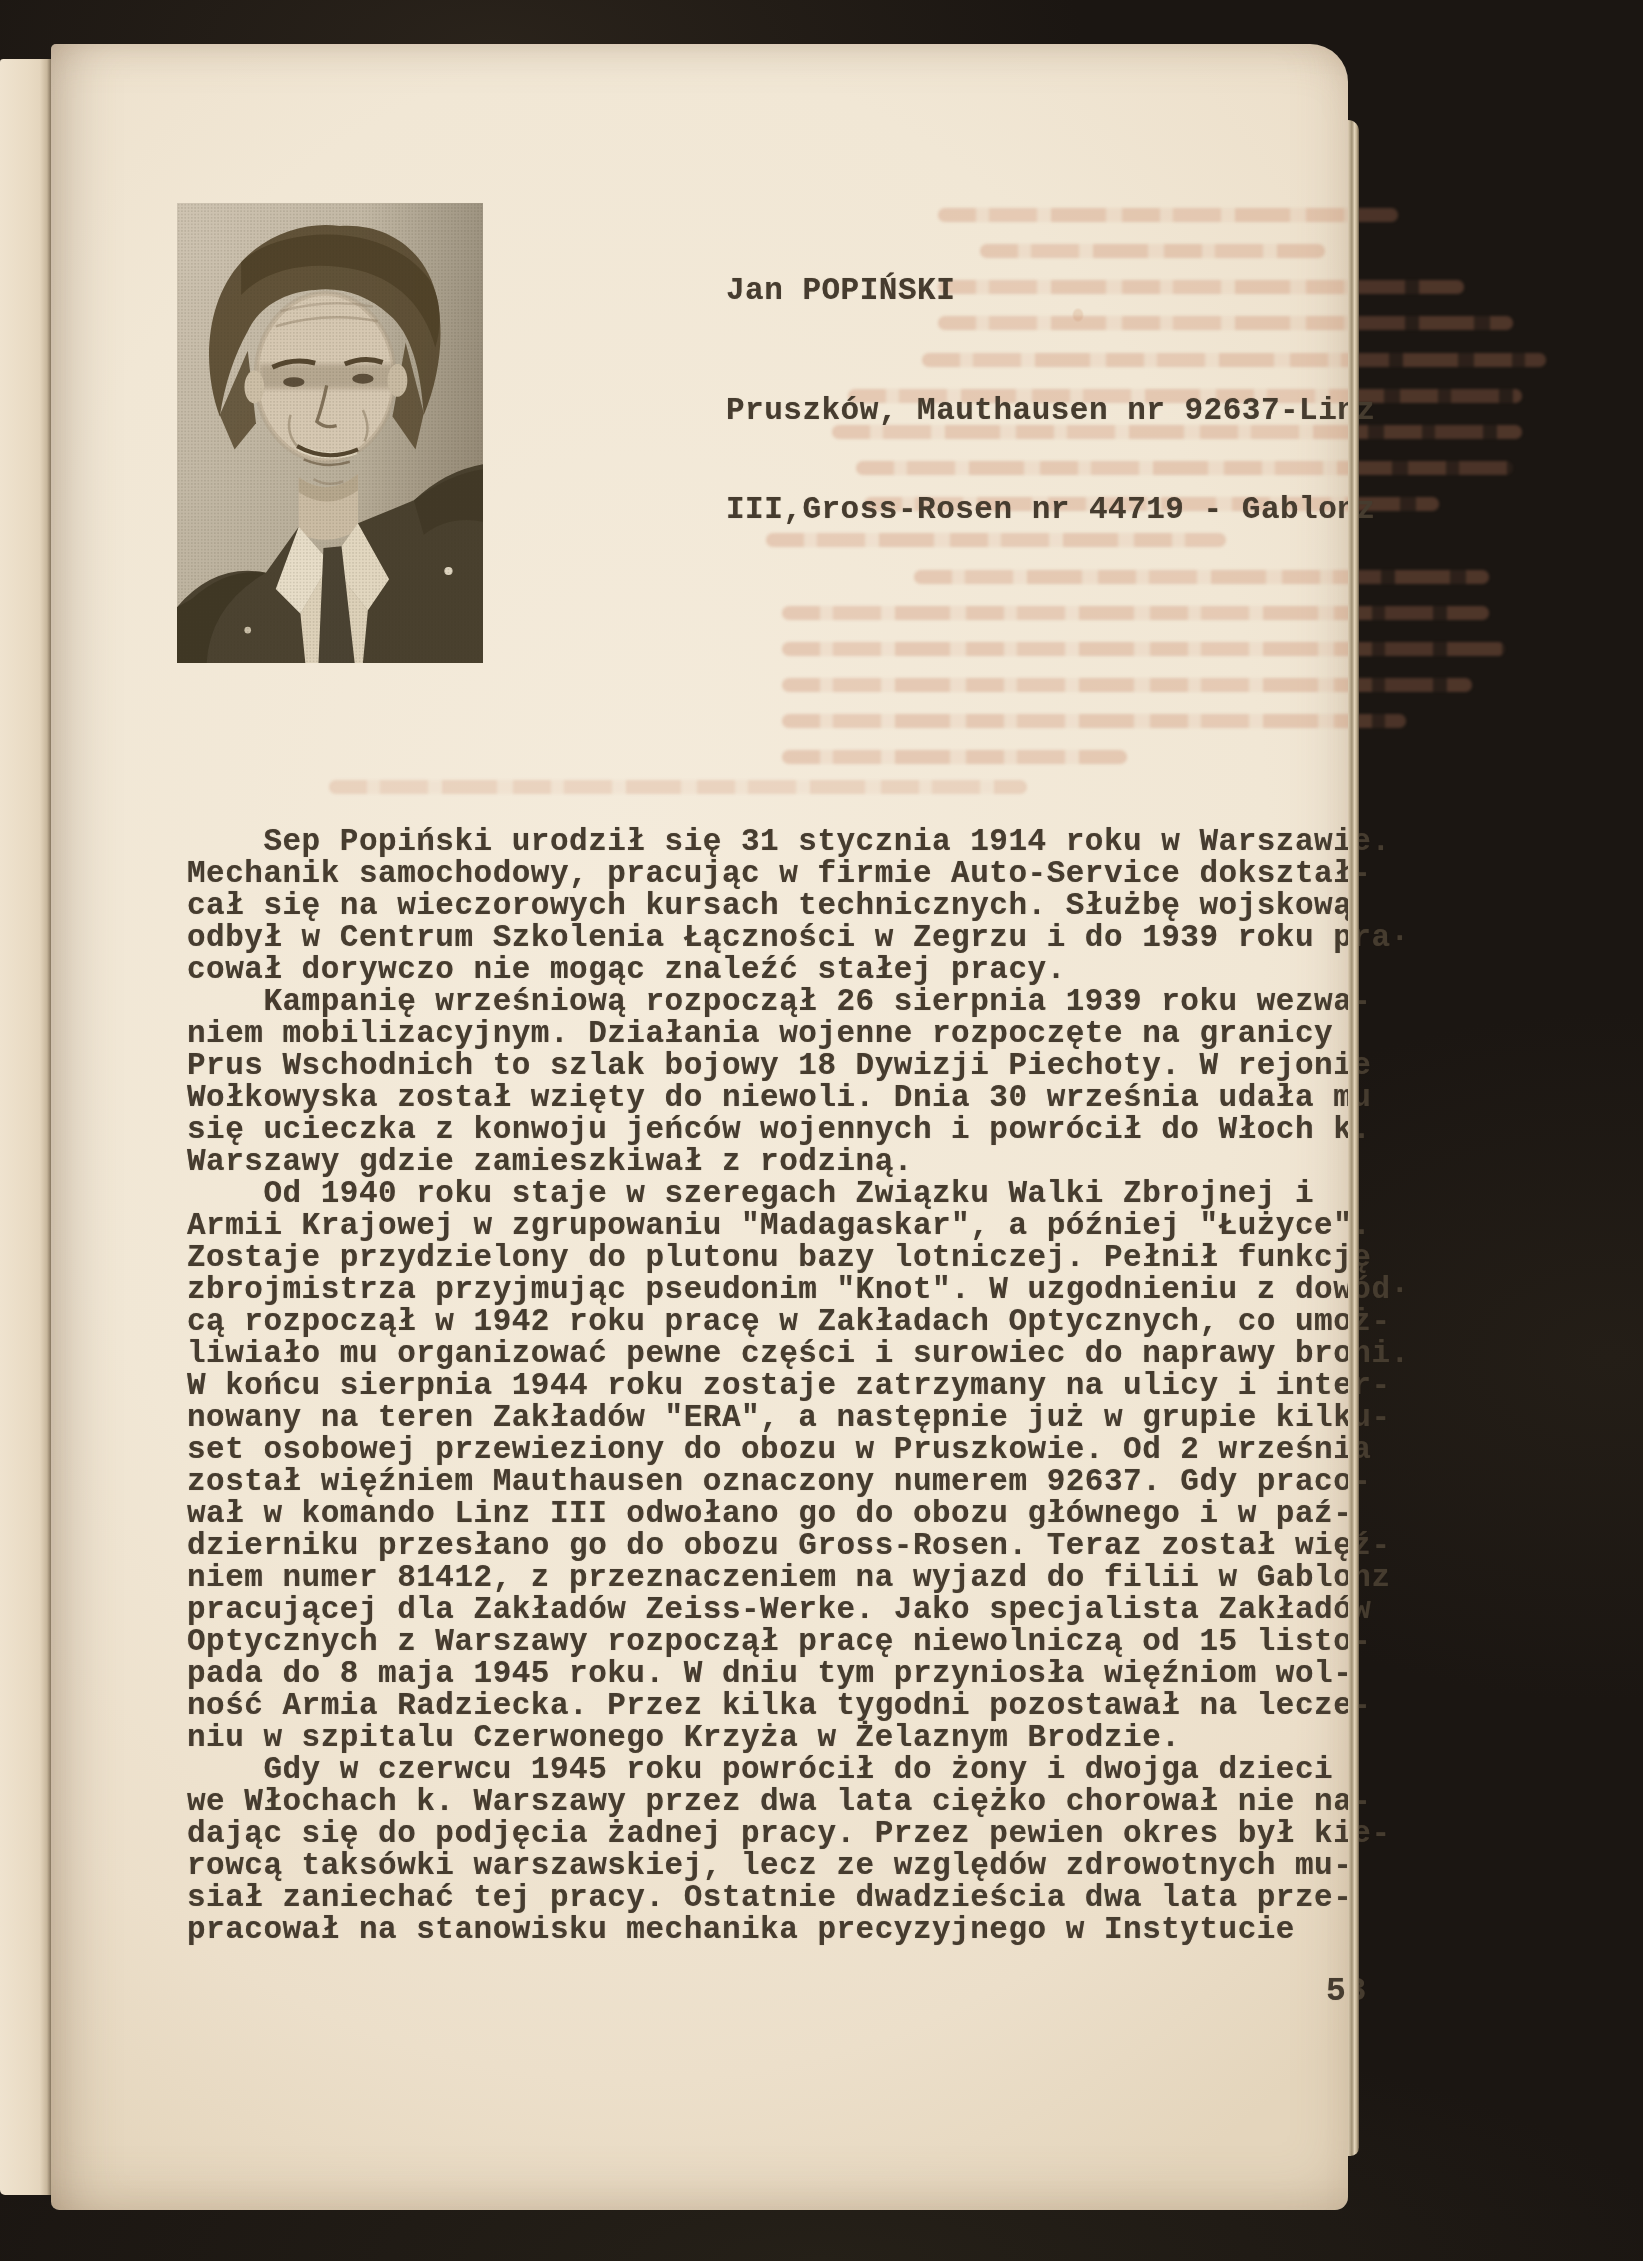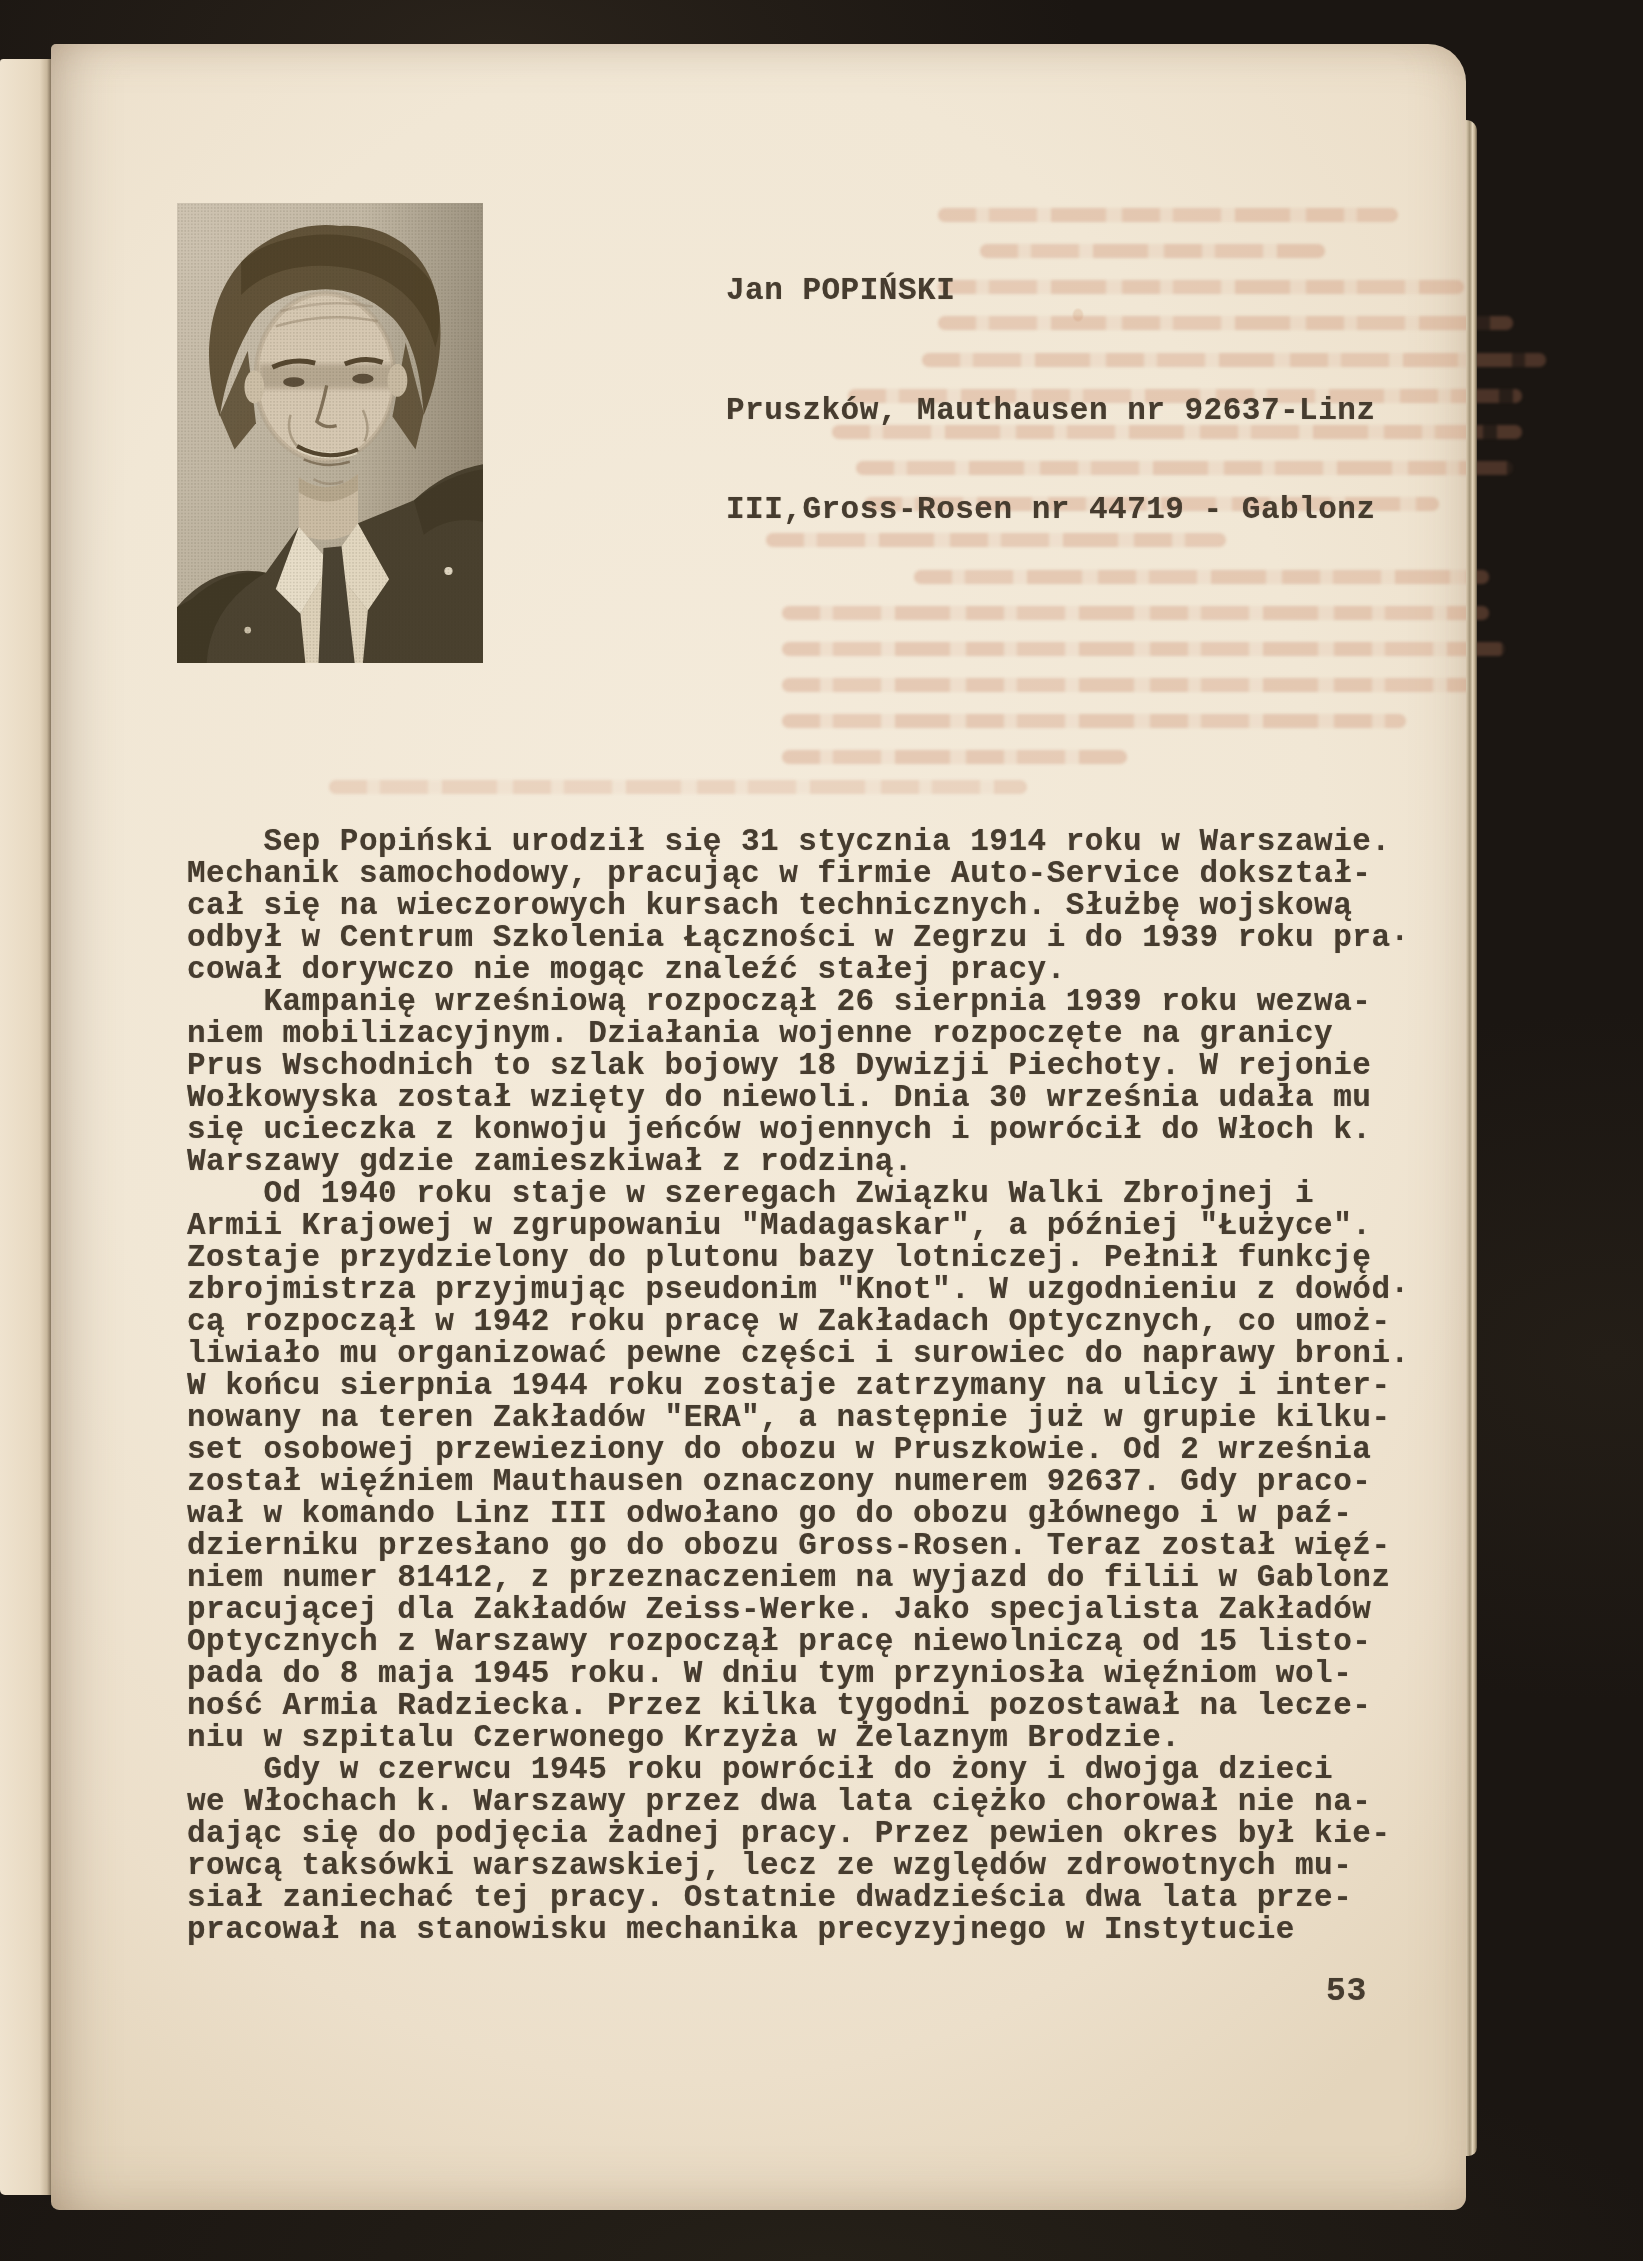--- a/index.html
+++ b/index.html
@@ -19,21 +19,21 @@
   }
   
   .facing-edge{
     position:absolute;left:0;top:59px;width:51px;height:2136px;
     background:linear-gradient(90deg,#efe3cf 0%,#ead dc3 55%,#e6d7bf 70%,#c8b79c 90%,#86765f 100%);
     background:linear-gradient(90deg,#efe3cf 0%,#e9dbc4 55%,#e4d5bd 78%,#c8b79c 92%,#86765f 100%);
     border-radius:3.3px 0 0 5px;
   }
   
   .page{
-    position:absolute;left:51px;top:44px;width:1415px;height:2166px;
+    position:absolute;left:51px;top:44px;width:1297px;height:2166px;
     background:
       radial-gradient(5.8px 7.4px at 336px 589px, rgba(112,86,56,.55) 0 45%, transparent 70%),
       radial-gradient(8.2px 10px at 1027px 271px, rgba(205,150,110,.25) 0 50%, transparent 75%),
       radial-gradient(1150px 1479px at 45% 38%, #f4ebdb 0%, #f1e7d5 55%, #ecdfca 82%, #e4d5bc 100%);
     border-radius:5px 38px 13px 8.2px;
     box-shadow:
       inset 44px 0 58px -35px rgba(110,85,60,.38),
       inset -21.4px -28px 58px -25px rgba(140,110,80,.30),
       inset 0 28px 49px -33px rgba(140,110,80,.35);
   }

